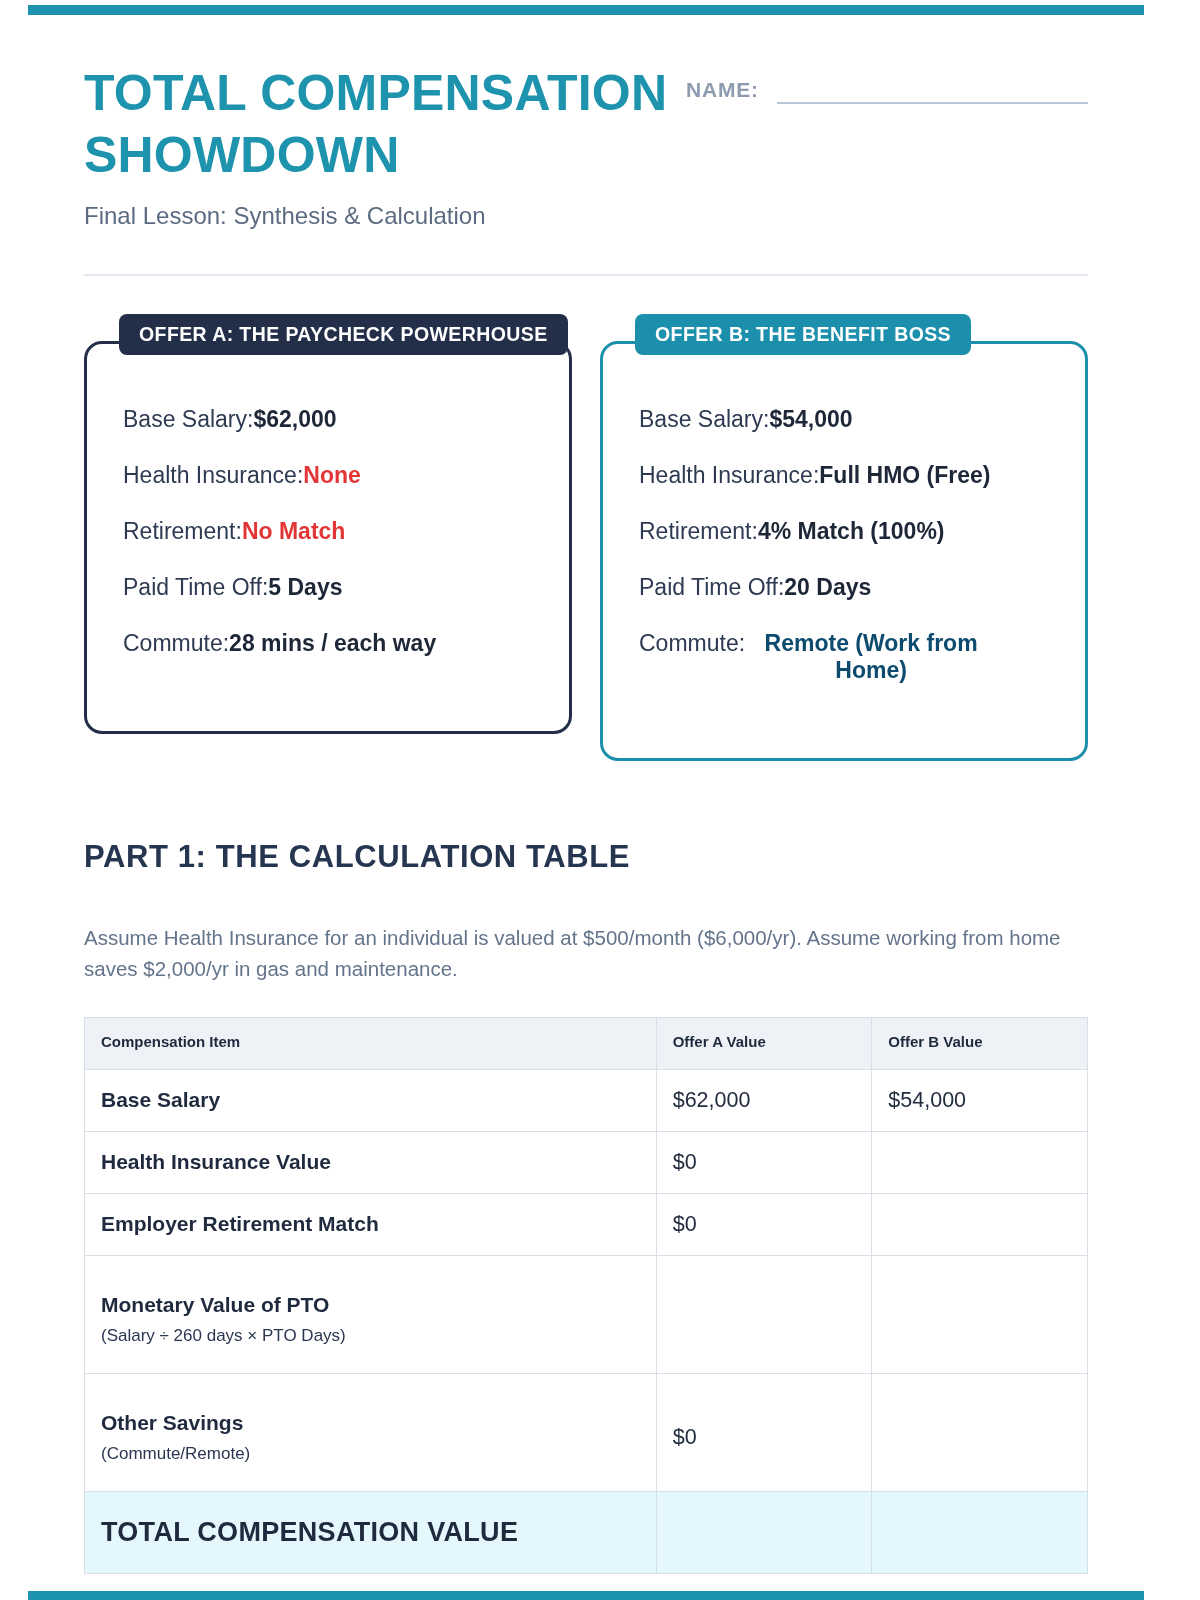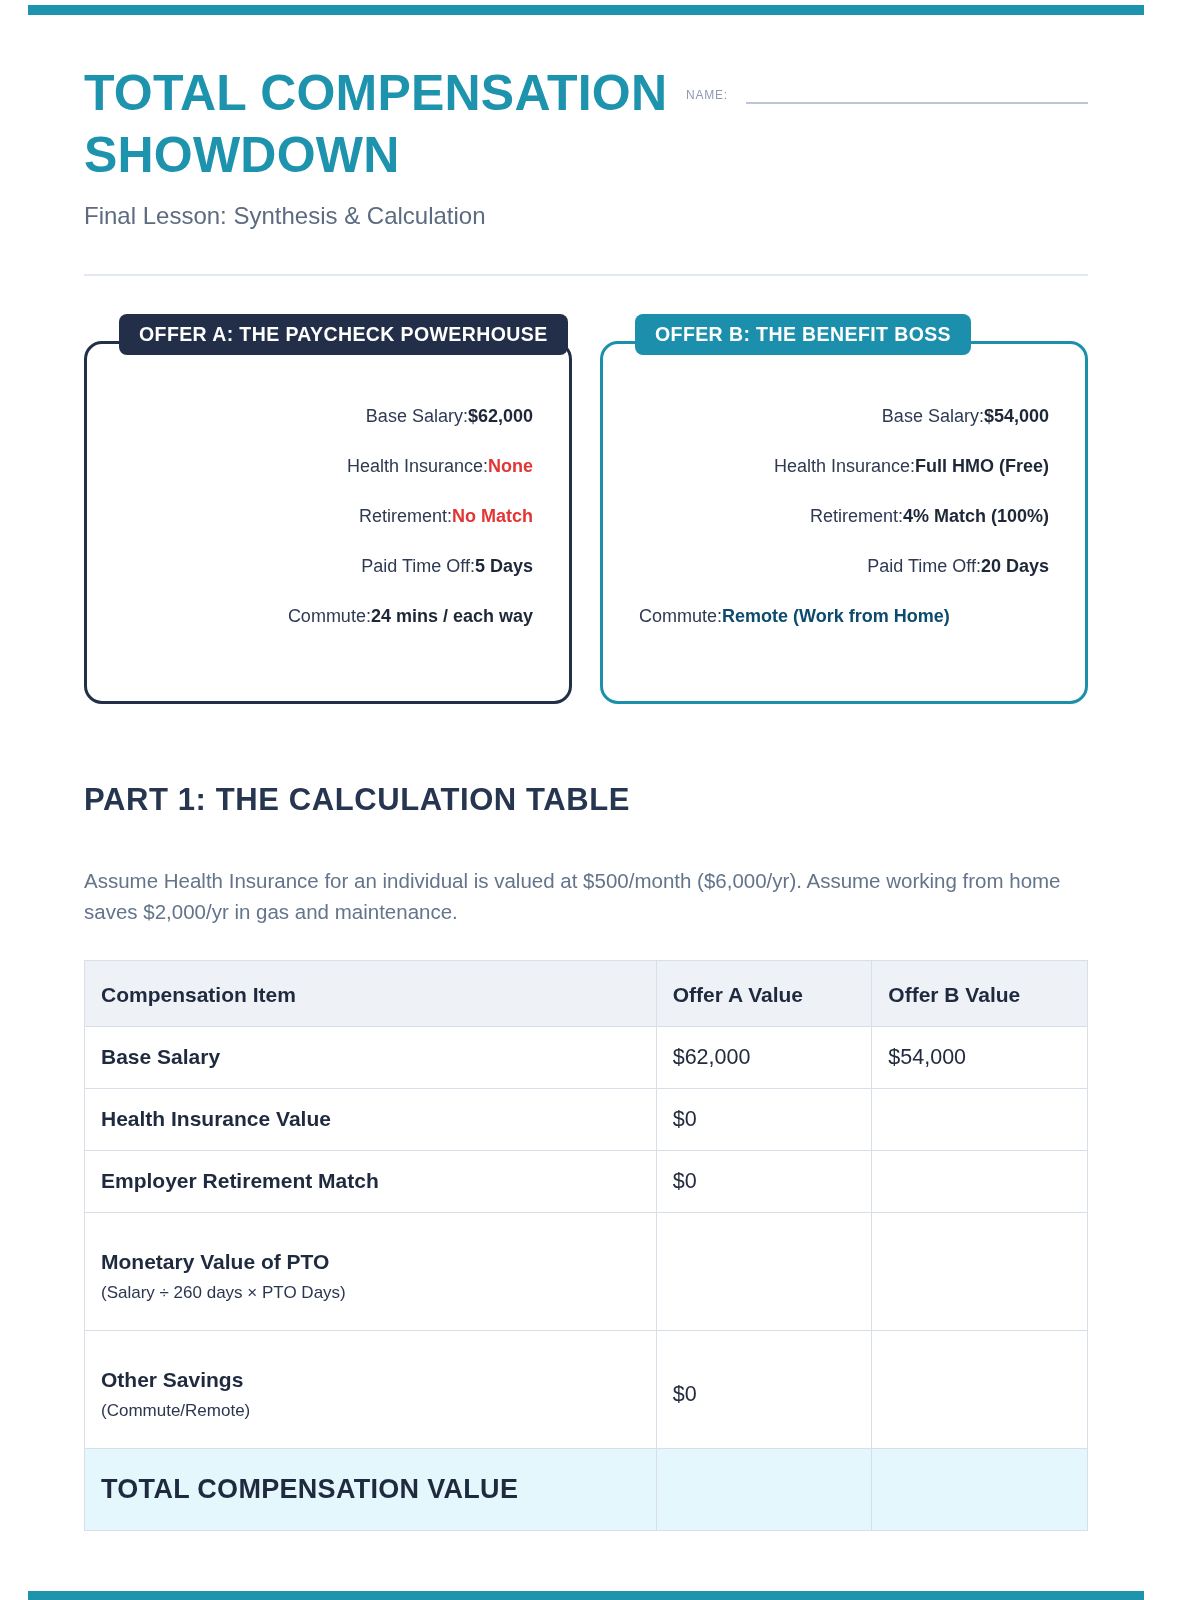--- a/index.html
+++ b/index.html
@@ -14,61 +14,61 @@
   .accent-bar{position:absolute;left:28px;right:28px;height:10px;background:#1E93AD;}
   .accent-bar.top{top:5px;}
   .accent-bar.bottom{bottom:0;height:9px;}
   .content{padding:0 84px;}
 
   
   .header-row{display:flex;justify-content:space-between;align-items:flex-start;margin-top:62px;}
   .title{font-size:50px;line-height:1.24;font-weight:800;color:#1E93AD;letter-spacing:0.2px;}
   .subtitle{margin-top:16px;font-size:24px;font-weight:500;color:#5C6B80;}
   .name-block{display:flex;align-items:flex-end;width:402px;margin-top:14px;flex-shrink:0;}
-  .name-label{font-size:12px;font-weight:400;color:#8D9BB0;letter-spacing:0.8px;padding-bottom:2px;text-align:center;}
+  .name-label{font-size:21px;font-weight:700;color:#8D9BB0;letter-spacing:0.8px;padding-bottom:2px;text-align:center;}
   .name-line{flex:1;margin-left:18px;border-bottom:2px solid #BAC7D8;height:26px;}
 
   .divider{border:none;border-top:2px solid #E2E8EF;margin:44px 0 0 0;}
 
   
   .cards{display:flex;gap:28px;margin-top:38px;}
   .card{flex:1;position:relative;}
   .badge{
     position:absolute;top:0;left:35px;z-index:2;
     color:#ffffff;font-size:19.5px;font-weight:700;letter-spacing:0.4px;
     padding:9px 20px;border-radius:8px;white-space:nowrap;
   }
   .card-box{
     margin-top:27px;border-radius:18px;background:#ffffff;
     padding:62px 36px 74px 36px;min-height:174px;
   }
   .card-a .card-box{border:3px solid #232E48;}
   .card-a .badge{background:#232E48;}
   .card-b .card-box{border:3px solid #1B8FAB;}
   .card-b .badge{background:#1B8FAB;}
-  .offer-row{display:flex;justify-content:flex-end;align-items:baseline;margin-bottom:29px;font-size:18px;}
+  .offer-row{display:flex;justify-content:flex-start;align-items:baseline;margin-bottom:29px;font-size:23px;}
   .offer-row:last-child{margin-bottom:0;}
   .offer-label{color:#2E3A52;font-weight:400;flex-shrink:0;}
   .offer-value{font-weight:700;color:#1D2737;text-align:right;}
   .offer-value.red{color:#E23535;}
   .offer-value.green{color:#0c4a6e;}
   .offer-row.wrap{display:block;text-align:left;}
   .offer-row.wrap .offer-value{display:inline-block;max-width:252px;text-align:center;vertical-align:top;}
 
   
   .part-heading{margin-top:78px;font-size:31px;font-weight:800;color:#263550;letter-spacing:0.6px;}
   .note{
     margin-top:48px;max-width:1010px;
     font-size:20.5px;color:#64748B;line-height:1.5;
   }
 
   
   table.calc{width:100%;border-collapse:collapse;margin-top:32px;}
   table.calc th,table.calc td{border:1px solid #D8DFE9;padding:18px 16px;vertical-align:middle;text-align:left;}
-  table.calc th{background:#EEF2F7;font-size:21px;font-weight:700;color:#1F2A3E;padding-top:22px;padding-bottom:19px;}
+  table.calc th{background:#EEF2F7;font-size:15px;font-weight:700;color:#1F2A3E;padding-top:15px;padding-bottom:19px;}
   .col-item{width:57%;}
   .col-a{width:21.5%;}
   .col-b{width:21.5%;}
   td.item{font-size:21px;font-weight:700;color:#1F2A3E;}
   td.item .sub{font-size:17px;font-weight:400;color:#2B3650;margin-top:9px;}
   td.val{font-size:21.5px;font-weight:400;color:#222C3E;}
   tr.tall td{padding-top:37px;padding-bottom:27px;}
   tr.total td{background:#E4F7FC;padding-top:25px;padding-bottom:25px;}
   tr.total td.item{font-size:27px;letter-spacing:0.3px;}
 </style>
@@ -111,21 +111,21 @@
           <div class="offer-row">
             <span class="offer-label">Retirement:</span>
             <span class="offer-value red">No Match</span>
           </div>
           <div class="offer-row">
             <span class="offer-label">Paid Time Off:</span>
             <span class="offer-value">5 Days</span>
           </div>
           <div class="offer-row">
             <span class="offer-label">Commute:</span>
-            <span class="offer-value">24 mins / each way</span>
+            <span class="offer-value">28 mins / each way</span>
           </div>
         </div>
       </div>
 
       <div class="card card-b">
         <div class="badge">OFFER B: THE BENEFIT BOSS</div>
         <div class="card-box">
           <div class="offer-row">
             <span class="offer-label">Base Salary:</span>
             <span class="offer-value">$54,000</span>

